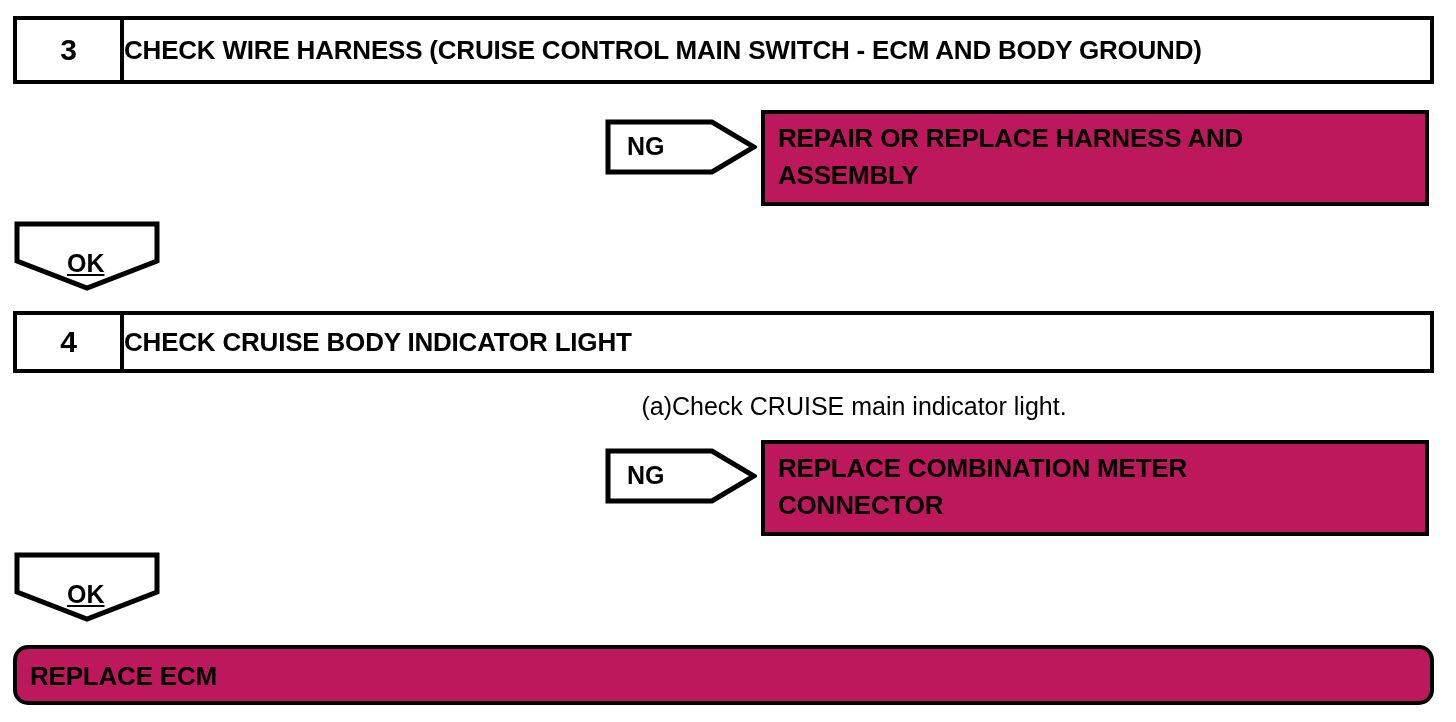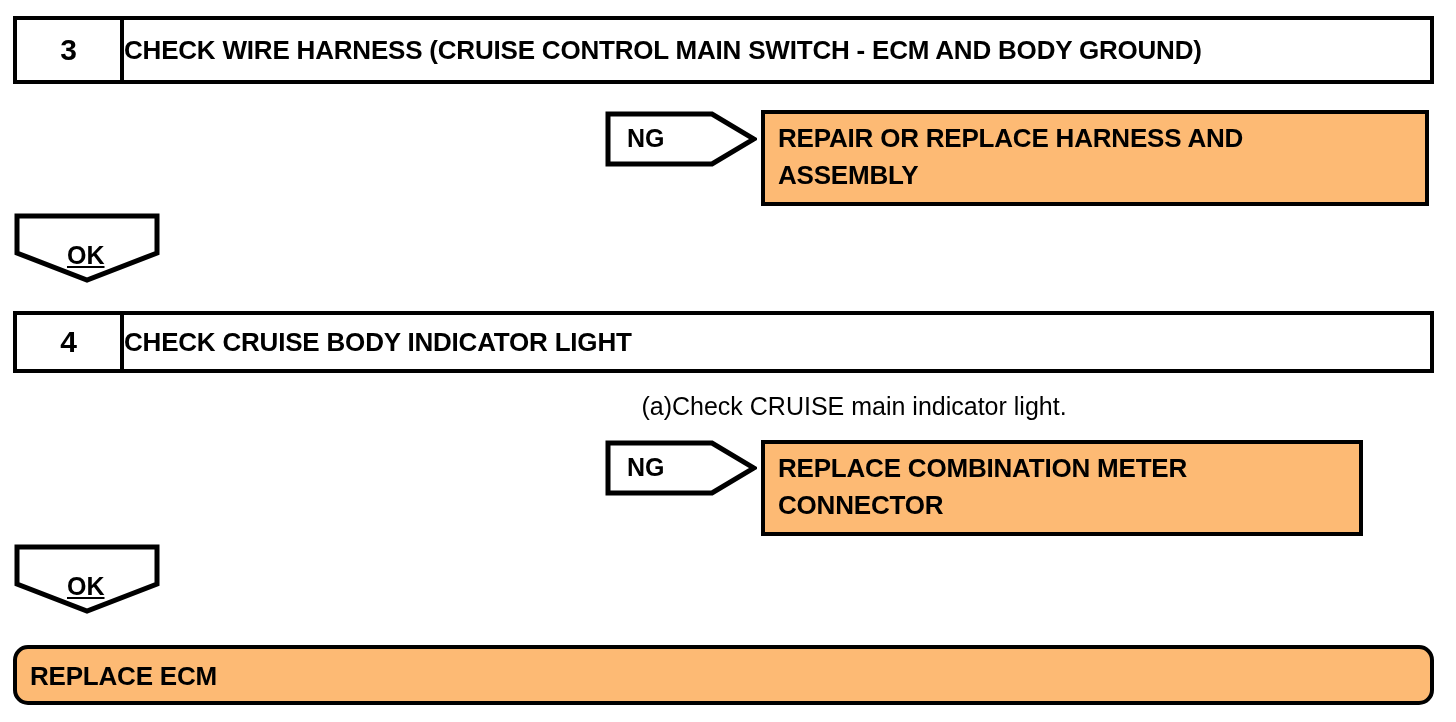--- a/index.html
+++ b/index.html
@@ -49,31 +49,32 @@
     font-weight: bold;
     letter-spacing: -0.2px;
     white-space: nowrap;
   }
 
   
   .result-box {
     position: absolute;
     box-sizing: border-box;
     border: 4px solid #000;
-    background: #fdba74;
+    background: #be185d;
     padding: 6px 0 0 13px;
     font-size: 26px;
     font-weight: bold;
     line-height: 37px;
     letter-spacing: -0.2px;
   }
 
   
   .arrow {
     position: absolute;
+    margin-top: 8px;
   }
   .arrow svg {
     display: block;
   }
   .arrow .arrow-label {
     position: absolute;
     font-size: 25px;
     font-weight: bold;
     letter-spacing: 0px;
   }
@@ -138,21 +139,21 @@
     <span class="note-marker">(a)</span><span>Check CRUISE main indicator light.</span>
   </div>
 
   <div class="arrow arrow-ng" style="left:605px; top:440px; width:152px; height:56px;">
     <svg width="152" height="56" viewBox="0 0 152 56" aria-hidden="true">
       <polygon points="3,3 107,3 149,28 107,53 3,53" fill="#ffffff" stroke="#000000" stroke-width="5" stroke-linejoin="miter"></polygon>
     </svg>
     <span class="arrow-label">NG</span>
   </div>
 
-  <div class="result-box" style="left:761px; top:440px; width:602px; height:96px;">
+  <div class="result-box" style="left:761px; top:440px; width:668px; height:96px;">
     <div>REPLACE COMBINATION METER</div>
     <div>CONNECTOR</div>
   </div>
 
   <div class="arrow arrow-ok" style="left:14px; top:544px; width:146px; height:70px;">
     <svg width="146" height="70" viewBox="0 0 146 70" aria-hidden="true">
       <polygon points="3,3 143,3 143,40 73,67 3,40" fill="#ffffff" stroke="#000000" stroke-width="5" stroke-linejoin="miter"></polygon>
     </svg>
     <span class="arrow-label">OK</span>
   </div>

